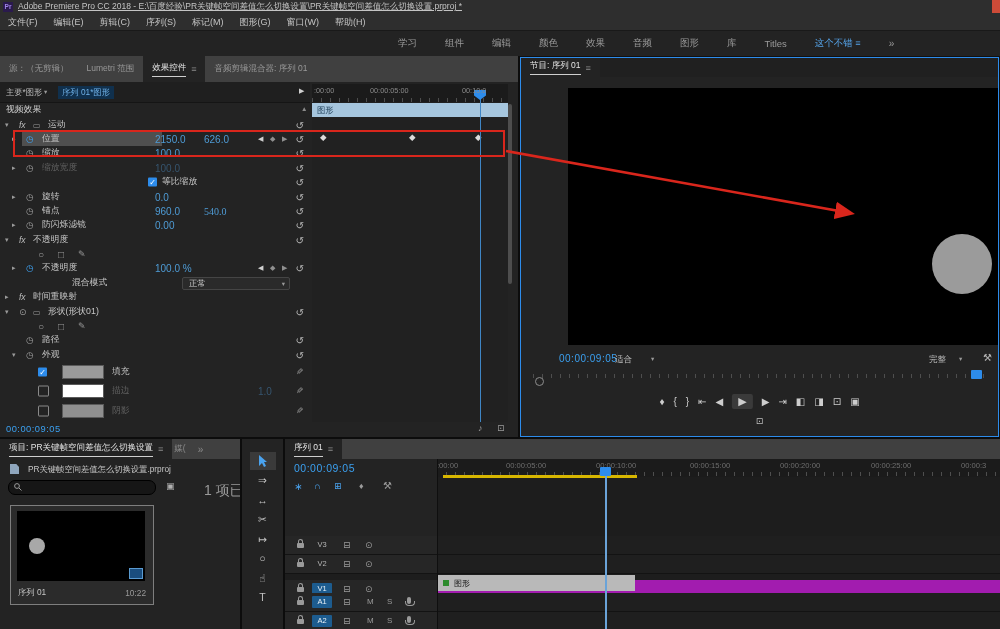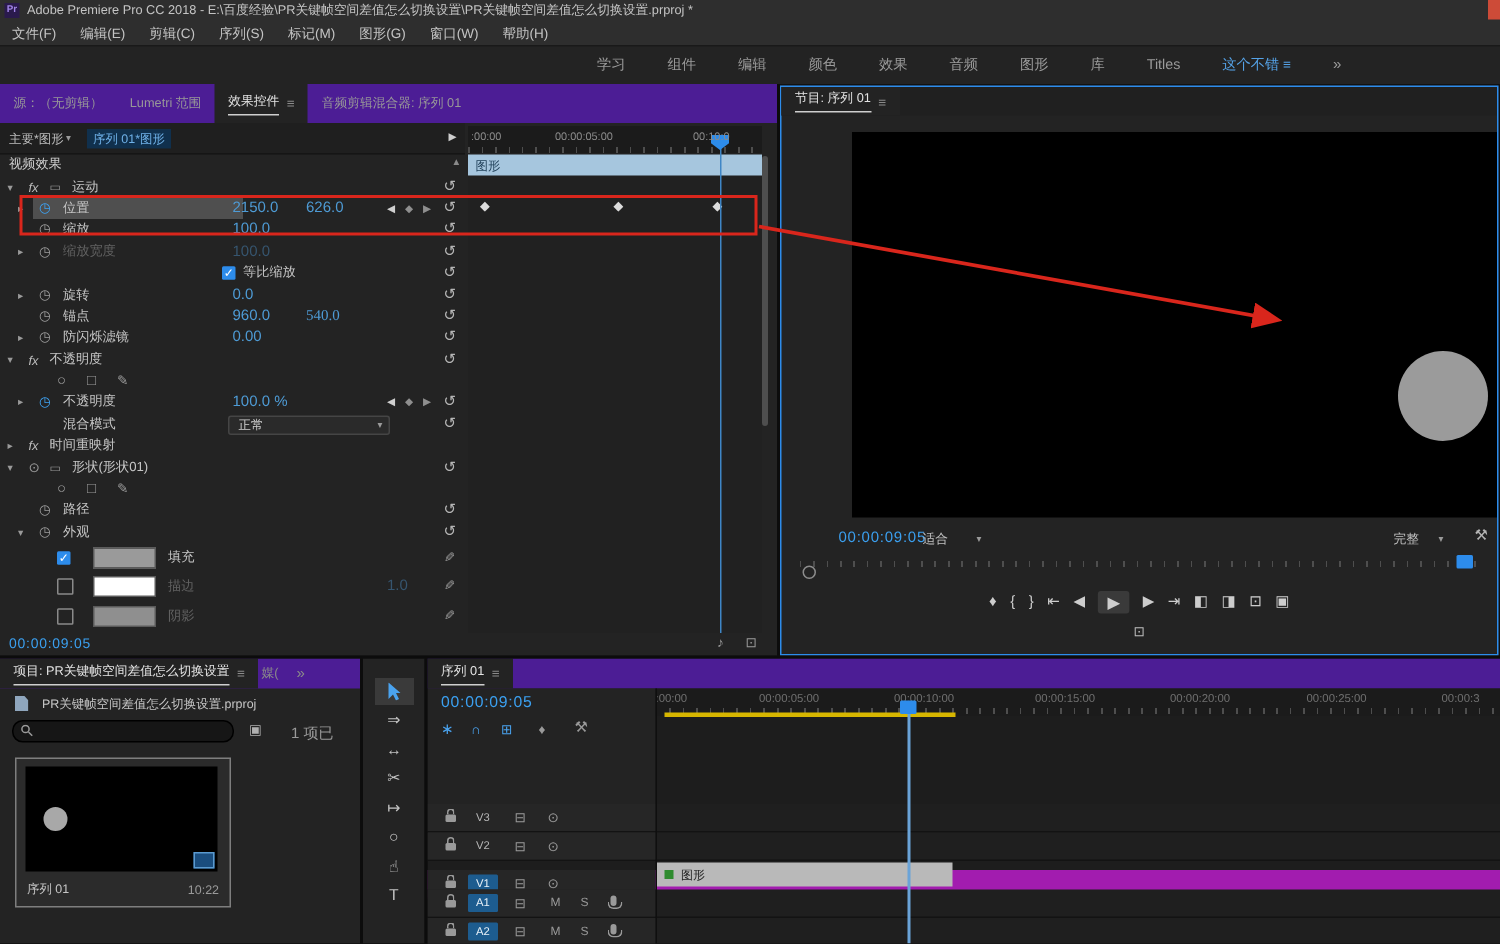--- a/index.html
+++ b/index.html
@@ -1,21 +1,21 @@
 <!DOCTYPE html>
 <html><head>
 <meta charset="utf-8">
 <style>
   html,body{margin:0;padding:0;background:#111;}
   body{width:1000px;height:629px;position:relative;overflow:hidden;
        font-family:"Liberation Sans","DejaVu Sans",sans-serif;color:#c8c8c8;
        -webkit-font-smoothing:antialiased;}
   .abs{position:absolute;}
   .panel{position:absolute;background:#232323;}
-  .tabstrip{position:absolute;left:0;right:0;top:0;height:20px;background:#4c1d95;
+  .tabstrip{position:absolute;left:0;right:0;top:0;height:20px;background:#404040;
             display:flex;align-items:center;font-size:8.5px;color:#989898;}
   .tab{padding:0 9px;height:100%;display:flex;align-items:center;gap:5px;white-space:nowrap;}
   .tab.active{background:#232323;color:#e4e4e4;}
   .tab.active .tlbl{border-bottom:1px solid #cfcfcf;padding-bottom:2px;}
   .hamb{color:#8a8a8a;font-size:9px;}
   .tc{color:#3ba0f0;letter-spacing:.5px;}
   
   #titlebar{left:0;top:0;width:1000px;height:14px;background:#2e2e2e;display:flex;align-items:center;font-size:8.5px;color:#c4c4c4;}
   #menubar{left:0;top:14px;width:1000px;height:16px;background:#2e2e2e;border-bottom:1px solid #191919;display:flex;align-items:center;font-size:9px;color:#c4c4c4;}
   .menu-item{padding:0 8px;}
@@ -58,21 +58,21 @@
   .mic:after{content:"";position:absolute;left:-2px;top:4px;width:8px;height:4px;border:1px solid #9a9a9a;border-top:none;border-radius:0 0 4px 4px;}
   .tool{width:26px;height:18px;display:flex;align-items:center;justify-content:center;font-size:10.5px;color:#c2c2c2;margin:1.5px auto;}
   .transport{display:flex;align-items:center;gap:9px;font-size:10px;color:#cdcdcd;}
   .sep{position:absolute;background:#0c0c0c;}
 </style>
 </head>
 <body>
 
 <div id="titlebar" class="abs">
   <div style="width:10px;height:10px;background:#2a1a4d;color:#a184e8;font-size:6.5px;font-weight:bold;text-align:center;line-height:10px;margin:0 5px 0 3px;">Pr</div>
-  <div style="white-space:nowrap;">Adobe Premiere Pro CC 2018 - E:\百度经验\PR关键帧空间差值怎么切换设置\PR关键帧空间差值怎么切换设置.prproj *</div>
+  <div style="white-space:nowrap;text-decoration:underline;">Adobe Premiere Pro CC 2018 - E:\百度经验\PR关键帧空间差值怎么切换设置\PR关键帧空间差值怎么切换设置.prproj *</div>
   <div class="abs" style="right:0;top:0;width:8px;height:13px;background:#cd4b38;"></div>
 </div>
 <div id="menubar" class="abs">
     <div class="menu-item">文件(F)</div>
     <div class="menu-item">编辑(E)</div>
     <div class="menu-item">剪辑(C)</div>
     <div class="menu-item">序列(S)</div>
     <div class="menu-item">标记(M)</div>
     <div class="menu-item">图形(G)</div>
     <div class="menu-item">窗口(W)</div>
@@ -193,21 +193,21 @@
       <div class="fx-row" style="height: 14.4px;">
         <span class="chev" style="left: 12px;">▸</span>
         <span class="sw on" style="left: 26px;">◷</span>
         <span class="lbl" style="left: 42px;">不透明度</span>
         <span class="val" style="left: 155px;">100.0 %</span>
         <span class="navk" style="left: 258px; color: rgb(208, 208, 208);">◀</span>
         <span class="navk" style="left: 270px;">◆</span>
         <span class="navk" style="left: 282px;">▶</span>
         <span class="reset" style="left: 0px;">↺</span>
       </div>
-      <div class="fx-row" style="height: 14.4px;">
+      <div class="fx-row" style="height: 14.4px; margin-left: 30px;">
         <span class="lbl" style="left: 42px;">混合模式</span>
         <div class="ddl">正常<i>▾</i></div>
         <span class="reset" style="left: 0px;">↺</span>
       </div>
       <div class="fx-row" style="height: 14.4px;">
         <span class="chev" style="left: 5px;">▸</span>
         <span class="fxic" style="left: 19px;">fx</span>
         <span class="lbl" style="left: 33px;">时间重映射</span>
       </div>
       <div class="fx-row" style="height: 14.4px;">
@@ -336,21 +336,21 @@
     <span class="abs" style="left:28px;top:4px;font-size:8.3px;color:#c6c6c6;white-space:nowrap;">PR关键帧空间差值怎么切换设置.prproj</span>
   </div>
   <div class="abs" style="left:0;top:40px;width:240px;height:17px;">
     <div class="abs" style="left:8px;top:1px;width:146px;height:13px;background:#161616;border:1px solid #000;border-radius:7px;">
       <svg width="8" height="8" style="position:absolute;left:5px;top:2px;">
           <circle cx="3" cy="3" r="2.4" fill="none" stroke="#9a9a9a"></circle>
           <line x1="5" y1="5" x2="7.5" y2="7.5" stroke="#9a9a9a"></line>
         </svg>
     </div>
     <span class="abs" style="left:166px;top:2px;font-size:9px;color:#b0b0b0;">▣</span>
-    <span class="abs" style="left:194px;top:3px;font-size:10px;color:#9a9a9a;white-space:nowrap;">1 项已</span>
+    <span class="abs" style="left:204px;top:3px;font-size:14px;color:#9a9a9a;white-space:nowrap;">1 项已</span>
   </div>
   <div class="abs" style="left:10px;top:66px;width:142px;height:98px;border:1px solid #7e7e7e;background:#2b2b2b;">
     <div class="abs" style="left:6px;top:5px;width:128px;height:70px;background:#000;">
       <div class="abs" style="left:12px;top:27px;width:16px;height:16px;border-radius:50%;background:#a8a8a8;"></div>
       <div class="abs" style="right:2px;bottom:2px;width:12px;height:9px;background:#1a4d7e;border:1px solid #5a9ad0;"></div>
     </div>
     <span class="abs" style="left:7px;bottom:6px;font-size:8.3px;color:#c6c6c6;">序列 01</span>
     <span class="abs" style="right:7px;bottom:6px;font-size:8.3px;color:#9a9a9a;">10:22</span>
   </div>
 </div>

